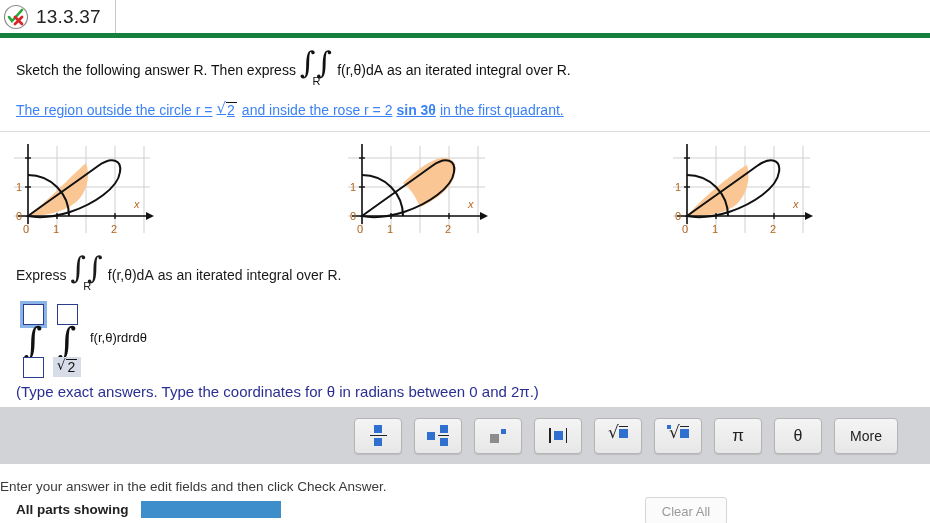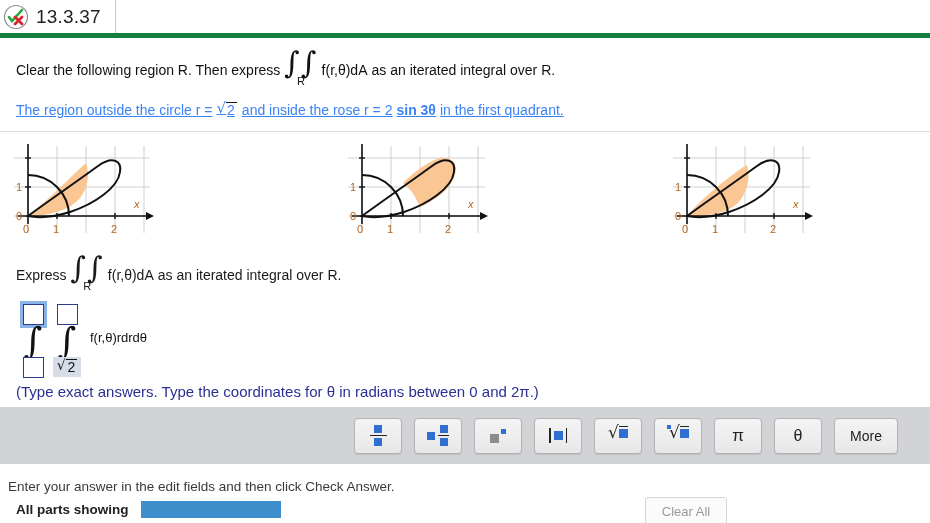--- a/index.html
+++ b/index.html
@@ -227,21 +227,20 @@
 
   
   .enterline {
     position: absolute;
     left: 0; right: 0;
     top: 464px;
     height: 46px;
     border-bottom: 1px solid #d2d2d2;
     display: flex;
     align-items: center;
-    padding-left: 8px;
     box-sizing: border-box;
     font-size: 13.5px;
     color: #3a3a3a;
     background: #fff;
   }
   .footer {
     position: absolute;
     left: 0; right: 0;
     top: 495px;
     bottom: 0;
@@ -288,21 +287,21 @@
     <path d="M12 13 L19 20 M19 13 L12 20" stroke="#d8252a" stroke-width="2.8" fill="none" stroke-linecap="round"></path>
   </svg>
   <div class="header-title">13.3.37</div>
   <div class="header-divider"></div>
   <div class="header-rest"></div>
 </div>
 
 <div class="qbody">
 
   <div class="line1">
-    <span>Clear the following region R. Then express</span>
+    <span>Sketch the following answer R. Then express</span>
     <span class="dblint">
       <span class="ints">∫∫</span>
       <span class="sub">R</span>
     </span>
     <span>f(r,θ)dA</span>
     <span style="padding-left:4px">as an iterated integral over R.</span>
   </div>
 
   <div class="line2">
     <span>The region outside the circle r =</span>

